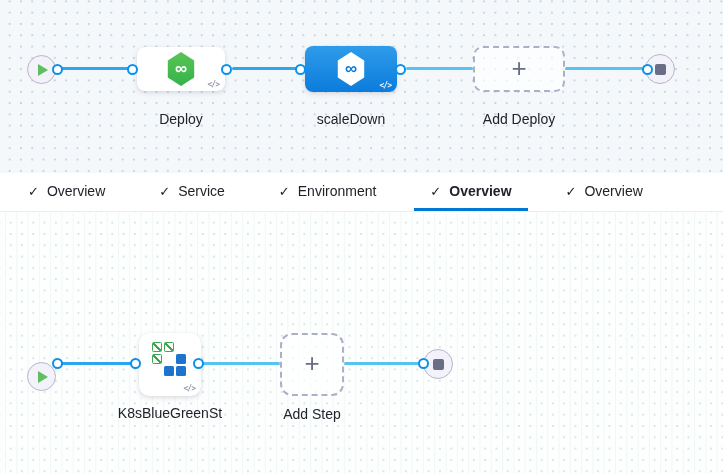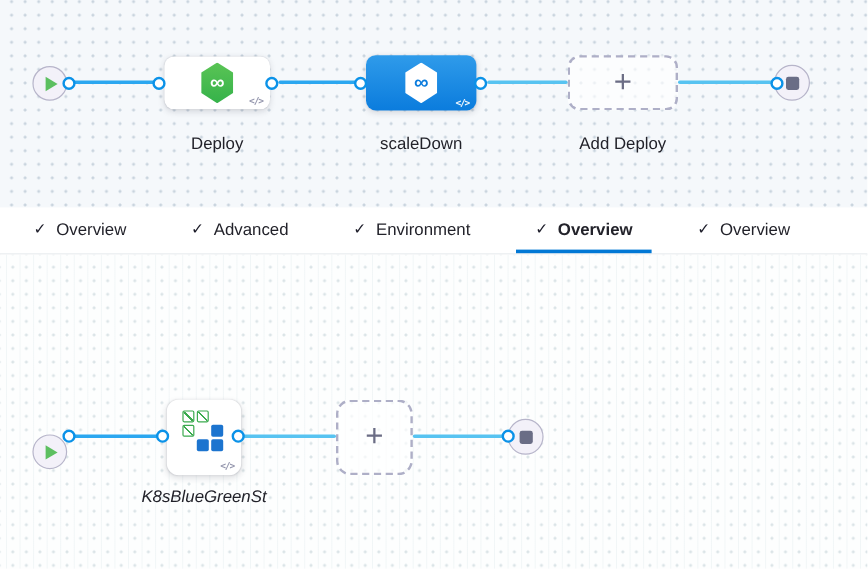--- a/index.html
+++ b/index.html
@@ -163,21 +163,21 @@
     <div class="node-label" style="left:473px;top:110px;width:92px;">Add Deploy</div>
   </div>
 
   <div class="tab-bar">
     <div class="tab">
       <span class="check">✓</span>
       <span>Overview</span>
     </div>
     <div class="tab">
       <span class="check">✓</span>
-      <span>Advanced</span>
+      <span>Service</span>
     </div>
     <div class="tab">
       <span class="check">✓</span>
       <span>Environment</span>
     </div>
     <div class="tab active">
       <span class="check">✓</span>
       <span>Overview</span>
     </div>
     <div class="tab">
@@ -216,18 +216,19 @@
     <div class="dashed-box" style="left:280px;top:121px;width:64px;height:63px;border-radius:12px;">
       <span class="plus">+</span>
     </div>
 
     <div class="edge cyan" style="left:344px;top:150px;width:80px;"></div>
     <div class="port" style="left:418px;top:146px;"></div>
     <div class="terminal end" style="left:423px;top:137px;">
       <div class="stop-sq"></div>
     </div>
 
-    <div class="node-label" style="left:96px;top:192px;width:148px;font-style:italic;">
+    <div class="node-label" style="left:96px;top:192px;width:148px;">
       <div>K8sBlueGreenSt</div>
     </div>
+    <div class="node-label" style="left:272px;top:193px;width:80px;">Add Step</div>
   </div>
 
 </div>
 
 </body></html>

